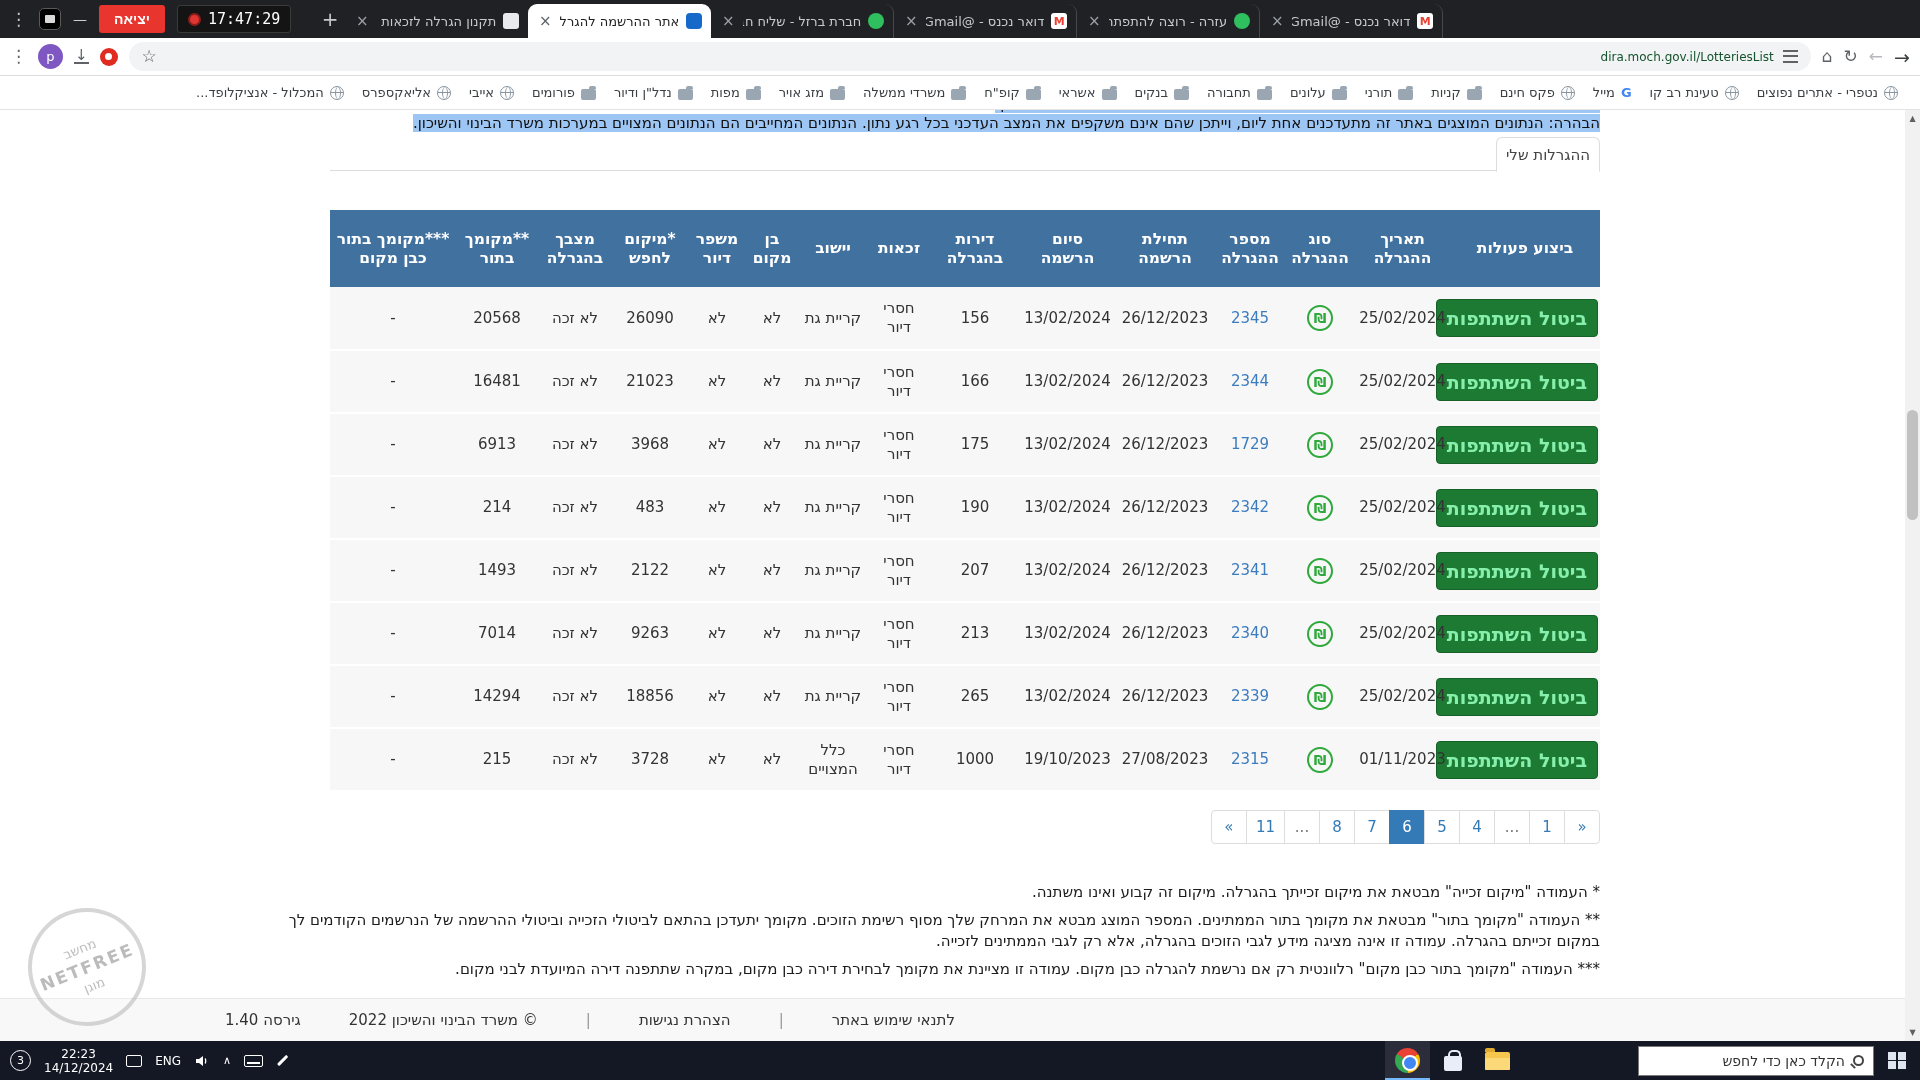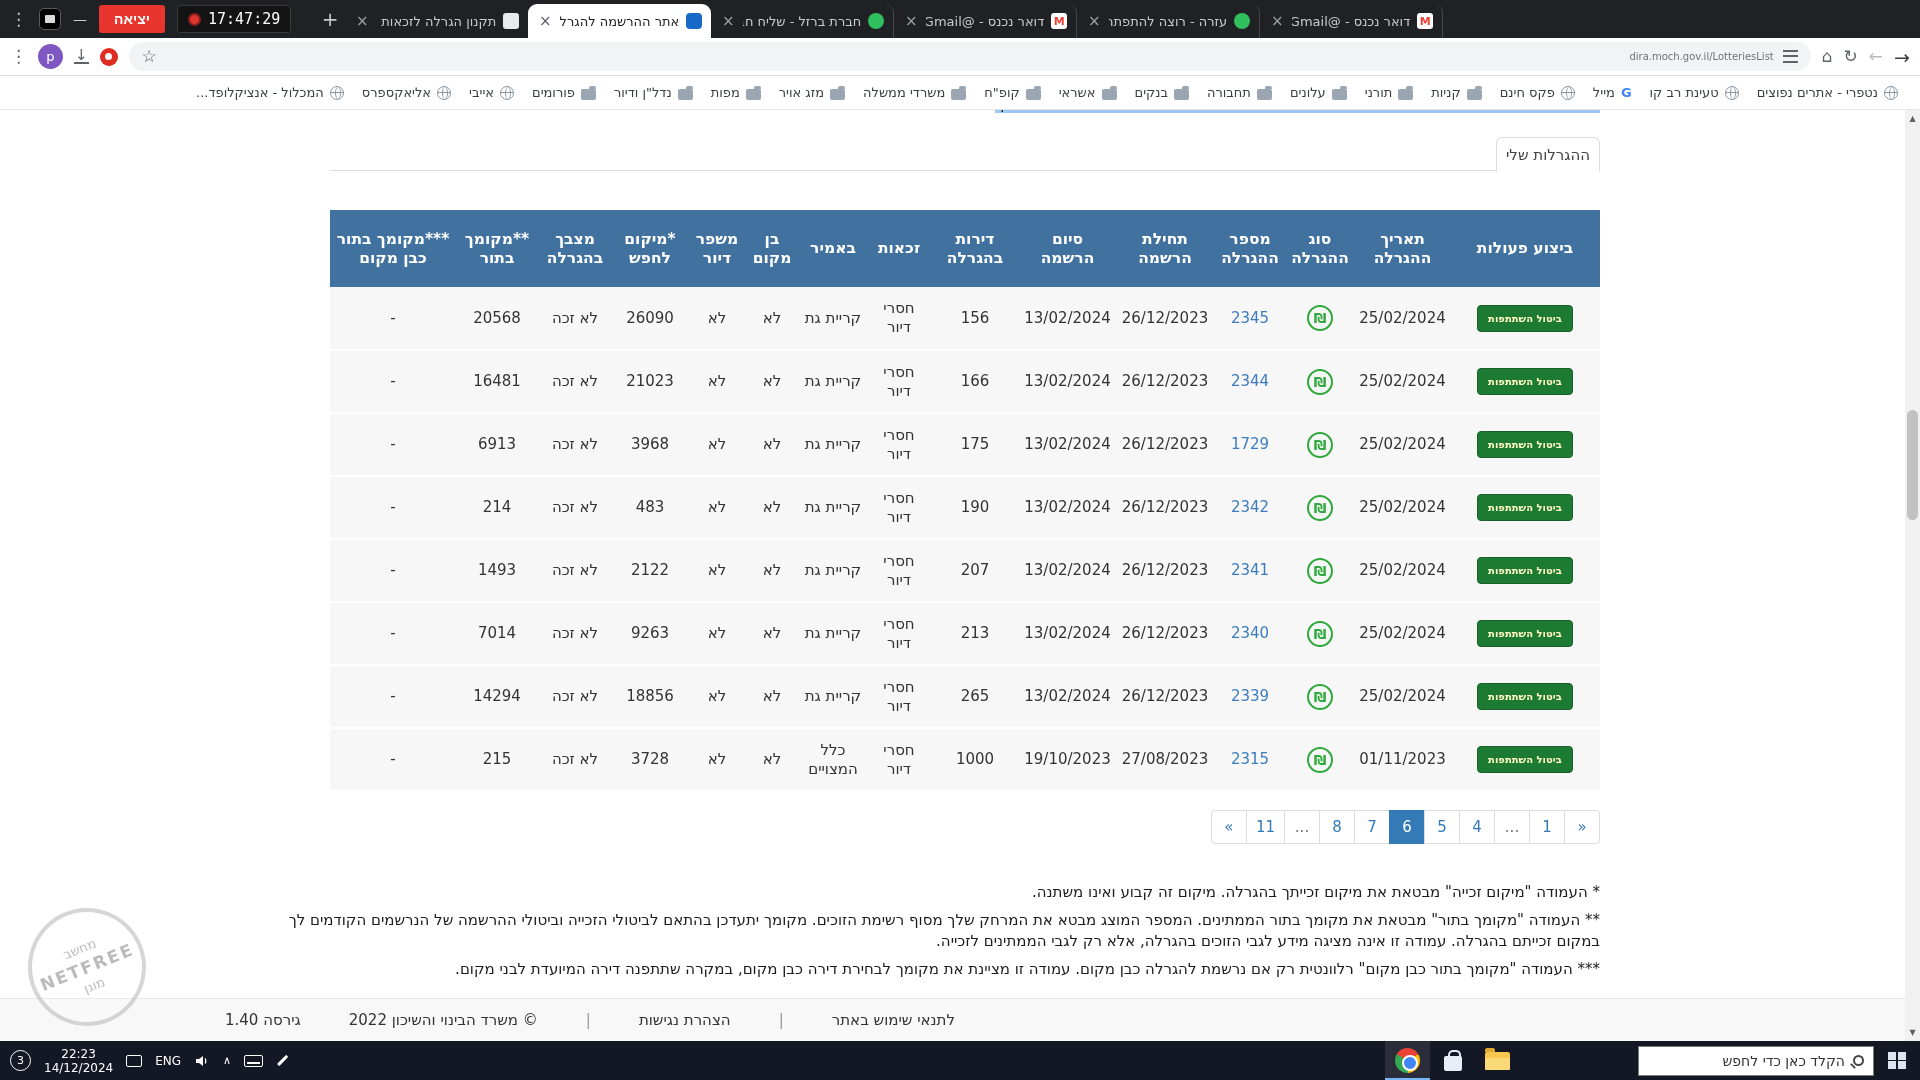--- a/index.html
+++ b/index.html
@@ -35,21 +35,21 @@
 
   
   .toolbar{position:absolute;top:38px;left:0;right:0;height:38px;background:#fff;border-bottom:1px solid #dadce0;display:flex;align-items:center;gap:11px;padding:0 10px}
   .tb-ic{color:#5f6368;font-size:17px;line-height:1}
   .avatar{width:25px;height:25px;border-radius:50%;background:#7e57c2;color:#fff;font-size:13px;display:flex;align-items:center;justify-content:center}
   .dl{color:#5f6368;font-size:15px;border-bottom:2px solid #5f6368;padding:0 1px;line-height:13px}
   .nf-circle{width:18px;height:18px;border-radius:50%;background:#e02b20;display:flex;align-items:center;justify-content:center}
   .nf-circle i{width:7px;height:7px;background:#fff;border-radius:50%}
   .omnibox{flex:1;height:29px;background:#f1f3f4;border-radius:15px;display:flex;align-items:center;gap:9px;padding:0 13px}
   .omnibox .sp{flex:1}
-  .url{direction:ltr;color:#737373;font-size:10px}
+  .url{direction:ltr;color:#14532d;font-size:12px}
   .tune{width:15px;height:13px;background:linear-gradient(#5f6368 0 2px,transparent 2px 5px,#5f6368 5px 7px,transparent 7px 11px,#5f6368 11px 13px)}
   .nav-dim{color:#b6babe}
   .nav-dark{color:#3c4043;font-size:19px}
 
   
   .bookmarks{position:absolute;top:76px;left:0;right:0;height:34px;background:#fff;border-bottom:1px solid #e3e3e3;display:flex;direction:rtl;align-items:center;gap:2px;padding:0 14px;overflow:hidden}
   .bm{display:flex;direction:rtl;align-items:center;gap:6px;padding:3px 8px;border-radius:6px;font-size:13px;color:#3c4043;white-space:nowrap}
   .i-globe{width:14px;height:14px;border:1.5px solid #8a95a0;border-radius:50%;position:relative;flex:0 0 14px}
   .i-globe::before{content:"";position:absolute;left:0;right:0;top:5px;height:1.5px;background:#8a95a0}
   .i-globe::after{content:"";position:absolute;left:4px;top:0;bottom:0;width:4px;border:1.5px solid #8a95a0;border-top:none;border-bottom:none;border-radius:50%}
@@ -63,21 +63,21 @@
   .hl{background:#9dc6f5}
   .tabline{position:absolute;top:60px;left:330px;right:305px;border-bottom:1px solid #dcdcdc}
   .mytab{position:absolute;top:27px;right:305px;width:104px;height:35px;background:#fff;border:1px solid #dcdcdc;border-bottom:1px solid #fff;border-radius:6px 6px 0 0;display:flex;align-items:center;justify-content:center;font-size:15px;color:#444;z-index:2}
 
   table.ltable{position:absolute;top:100px;right:305px;width:1270px;border-collapse:collapse;direction:rtl;table-layout:fixed}
   .ltable th{background:#40719f;color:#fff;font-size:15.5px;font-weight:bold;line-height:19px;height:77px;padding:6px 3px;vertical-align:middle;text-align:center}
   .ltable td{background:#f7f7f7;border-bottom:2px solid #fff;font-size:15px;color:#333;line-height:19px;height:63px;padding:4px 2px;text-align:center;vertical-align:middle}
   .num-link{color:#3b7bbf;cursor:pointer}
   .type-ic{display:inline-flex;width:26px;height:26px;border:2px solid #2fa83c;border-radius:50%;color:#2fa83c;align-items:center;justify-content:center}
   .type-ic i{font-style:normal;font-size:14px;font-weight:bold;line-height:1}
-  .cancel-btn{background:#1d7a33;border:1px solid #176129;color:#fef9c3;font-size:10px;font-weight:bold;padding:7px 10px;border-radius:4px;white-space:nowrap;cursor:pointer;font-family:inherit}
+  .cancel-btn{background:#1d7a33;border:1px solid #176129;color:#86efac;font-size:19px;font-weight:bold;padding:7px 10px;border-radius:4px;white-space:nowrap;cursor:pointer;font-family:inherit}
 
   .pager{position:absolute;top:700px;right:305px;display:flex;direction:ltr}
   .pg{min-width:36px;height:34px;display:flex;align-items:center;justify-content:center;border:1px solid #ddd;background:#fff;color:#337ab7;font-size:15px;margin-left:-1px;padding:0 9px;cursor:pointer}
   .pg:first-child{border-radius:4px 0 0 4px;margin-left:0}
   .pg:last-child{border-radius:0 4px 4px 0}
   .pg.active{background:#337ab7;border-color:#337ab7;color:#fff}
   .pg.dots{color:#777}
 
   .notes{position:absolute;top:772px;right:305px;width:1350px;text-align:right;color:#1c1c1c}
   .note{font-size:15px;line-height:21px;margin-bottom:7px}
@@ -276,20 +276,21 @@
     <span class="bm">
         <span class="i-globe"></span>
         <span>המכלול - אנציקלופד...</span>
       </span>
   </div>
 
   <div class="page">
 
     <div class="disclaimer">
       <div><span class="hl">שים לב: באתר מוצגות ההגרלות לדירות בהנחה במסגרת תוכניות הדיור של משרד הבינוי והשיכון.</span></div>
+      <div><span class="hl">הבהרה: הנתונים המוצגים באתר זה מתעדכנים אחת ליום, וייתכן שהם אינם משקפים את המצב העדכני בכל רגע נתון. הנתונים המחייבים הם הנתונים המצויים במערכות משרד הבינוי והשיכון.</span></div>
     </div>
 
     <div class="tabline"></div>
     <div class="mytab">ההגרלות שלי</div>
 
     <table class="ltable">
       <colgroup>
         <col style="width:150px">
           <col style="width:95px">
           <col style="width:70px">
@@ -309,21 +310,21 @@
       <thead>
         <tr>
           <th>ביצוע פעולות</th>
           <th>תאריך ההגרלה</th>
           <th>סוג ההגרלה</th>
           <th>מספר ההגרלה</th>
           <th>תחילת הרשמה</th>
           <th>סיום הרשמה</th>
           <th>דירות בהגרלה</th>
           <th>זכאות</th>
-          <th>באמיר</th>
+          <th>יישוב</th>
           <th>בן מקום</th>
           <th>משפר דיור</th>
           <th>*מיקום לחפש</th>
           <th>מצבך בהגרלה</th>
           <th>**מקומך בתור</th>
           <th>***מקומך בתור כבן מקום</th>
         </tr>
       </thead>
       <tbody>
         <tr>

